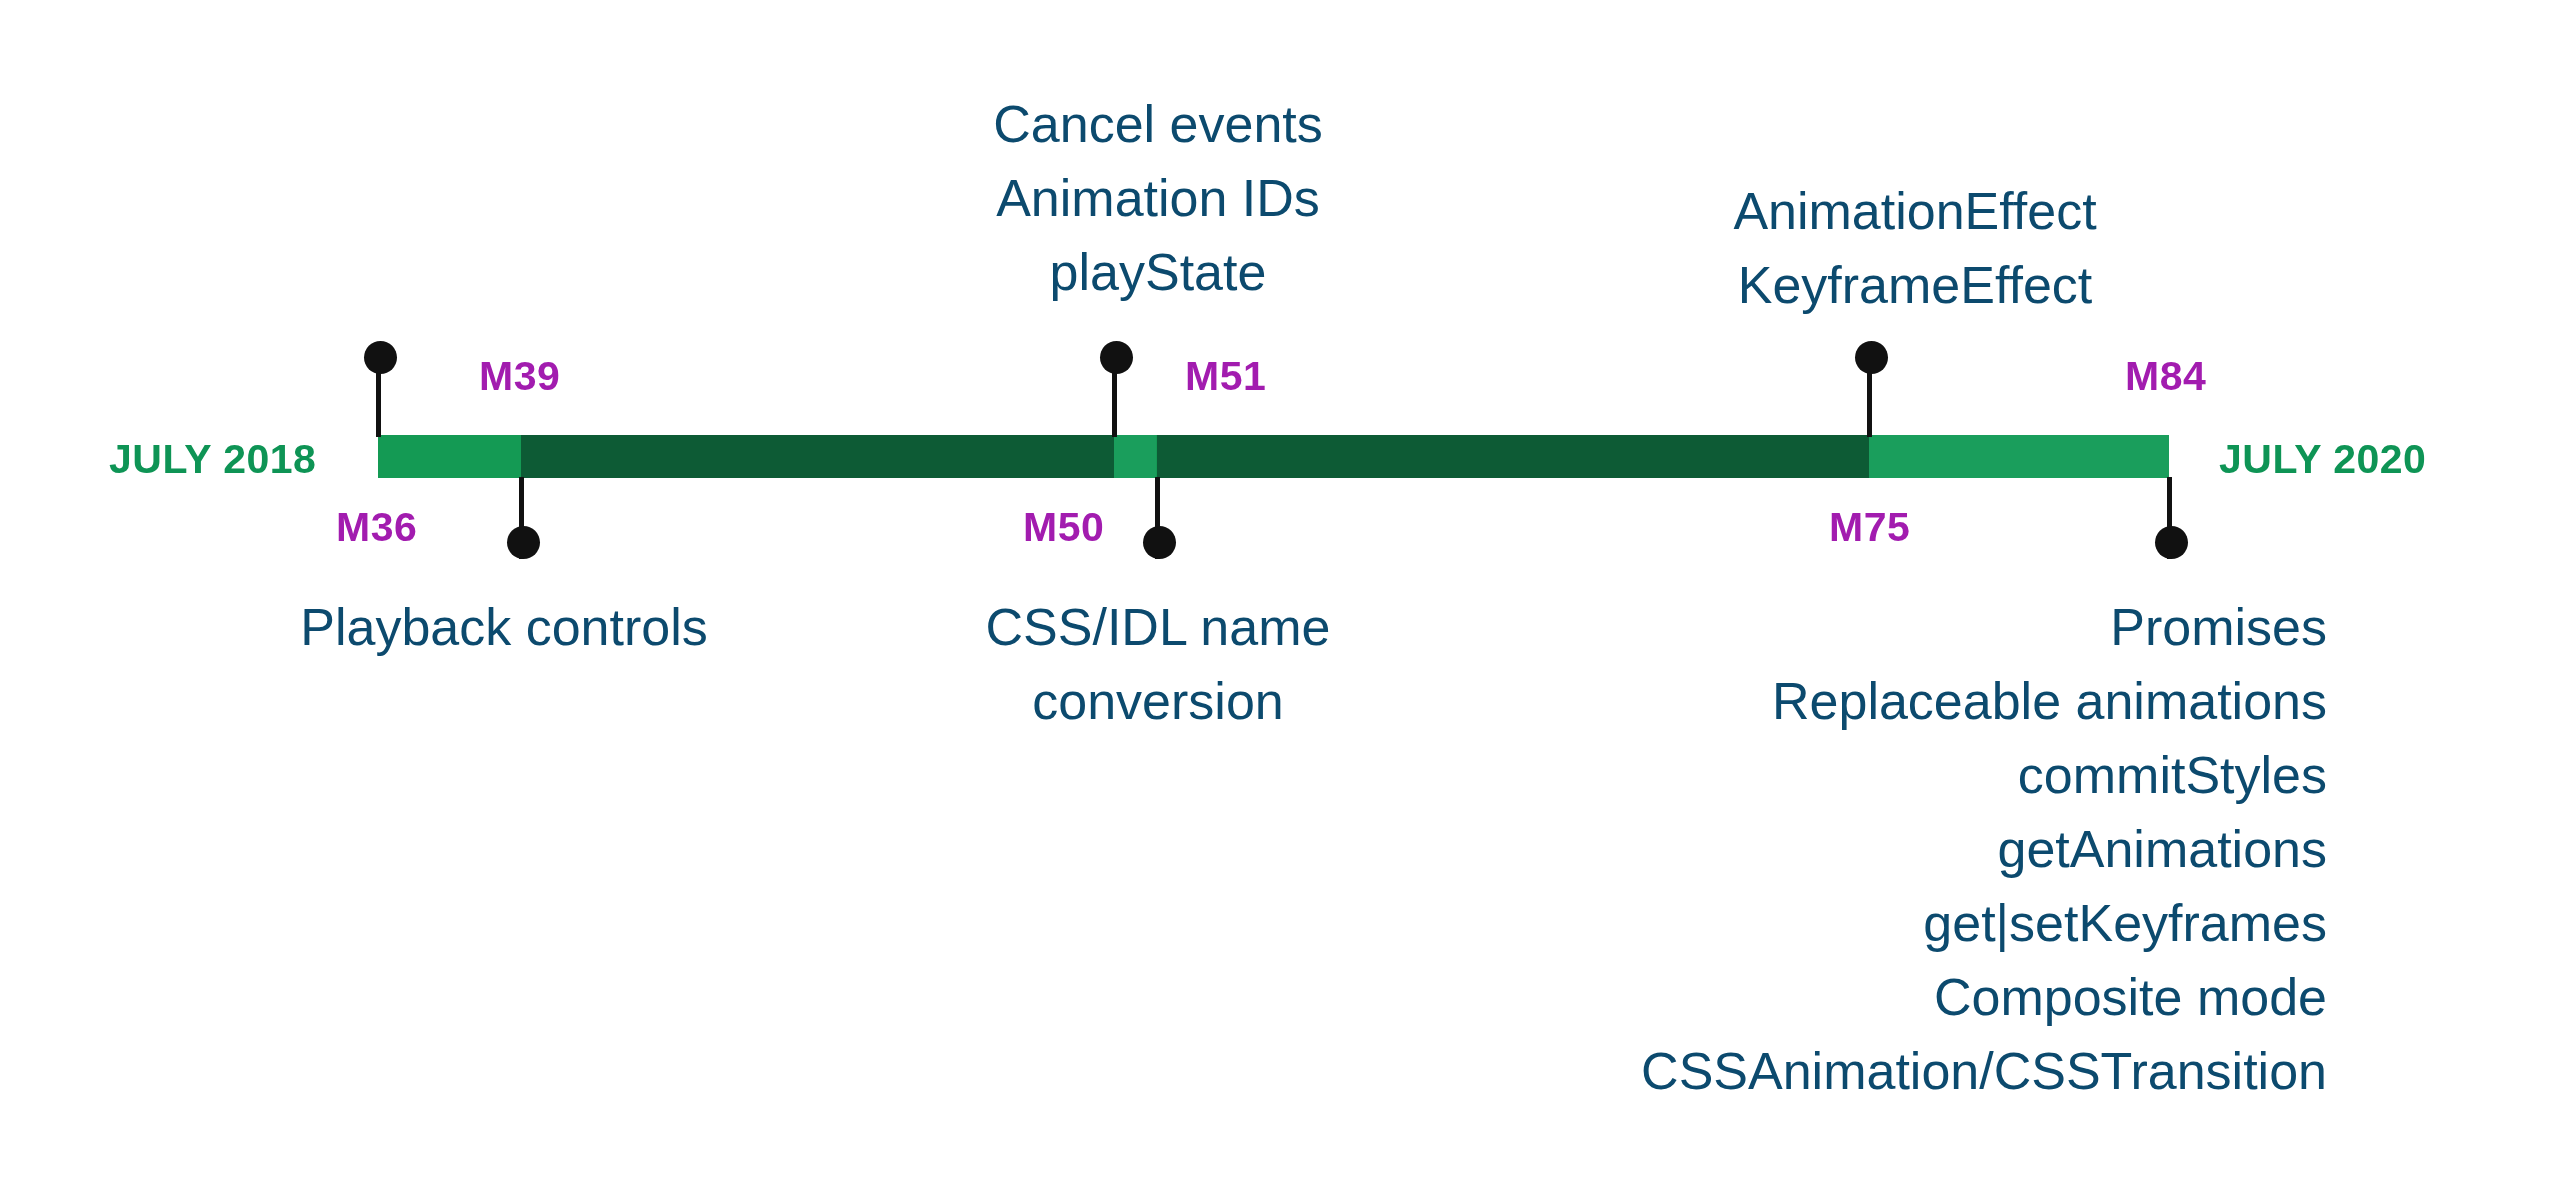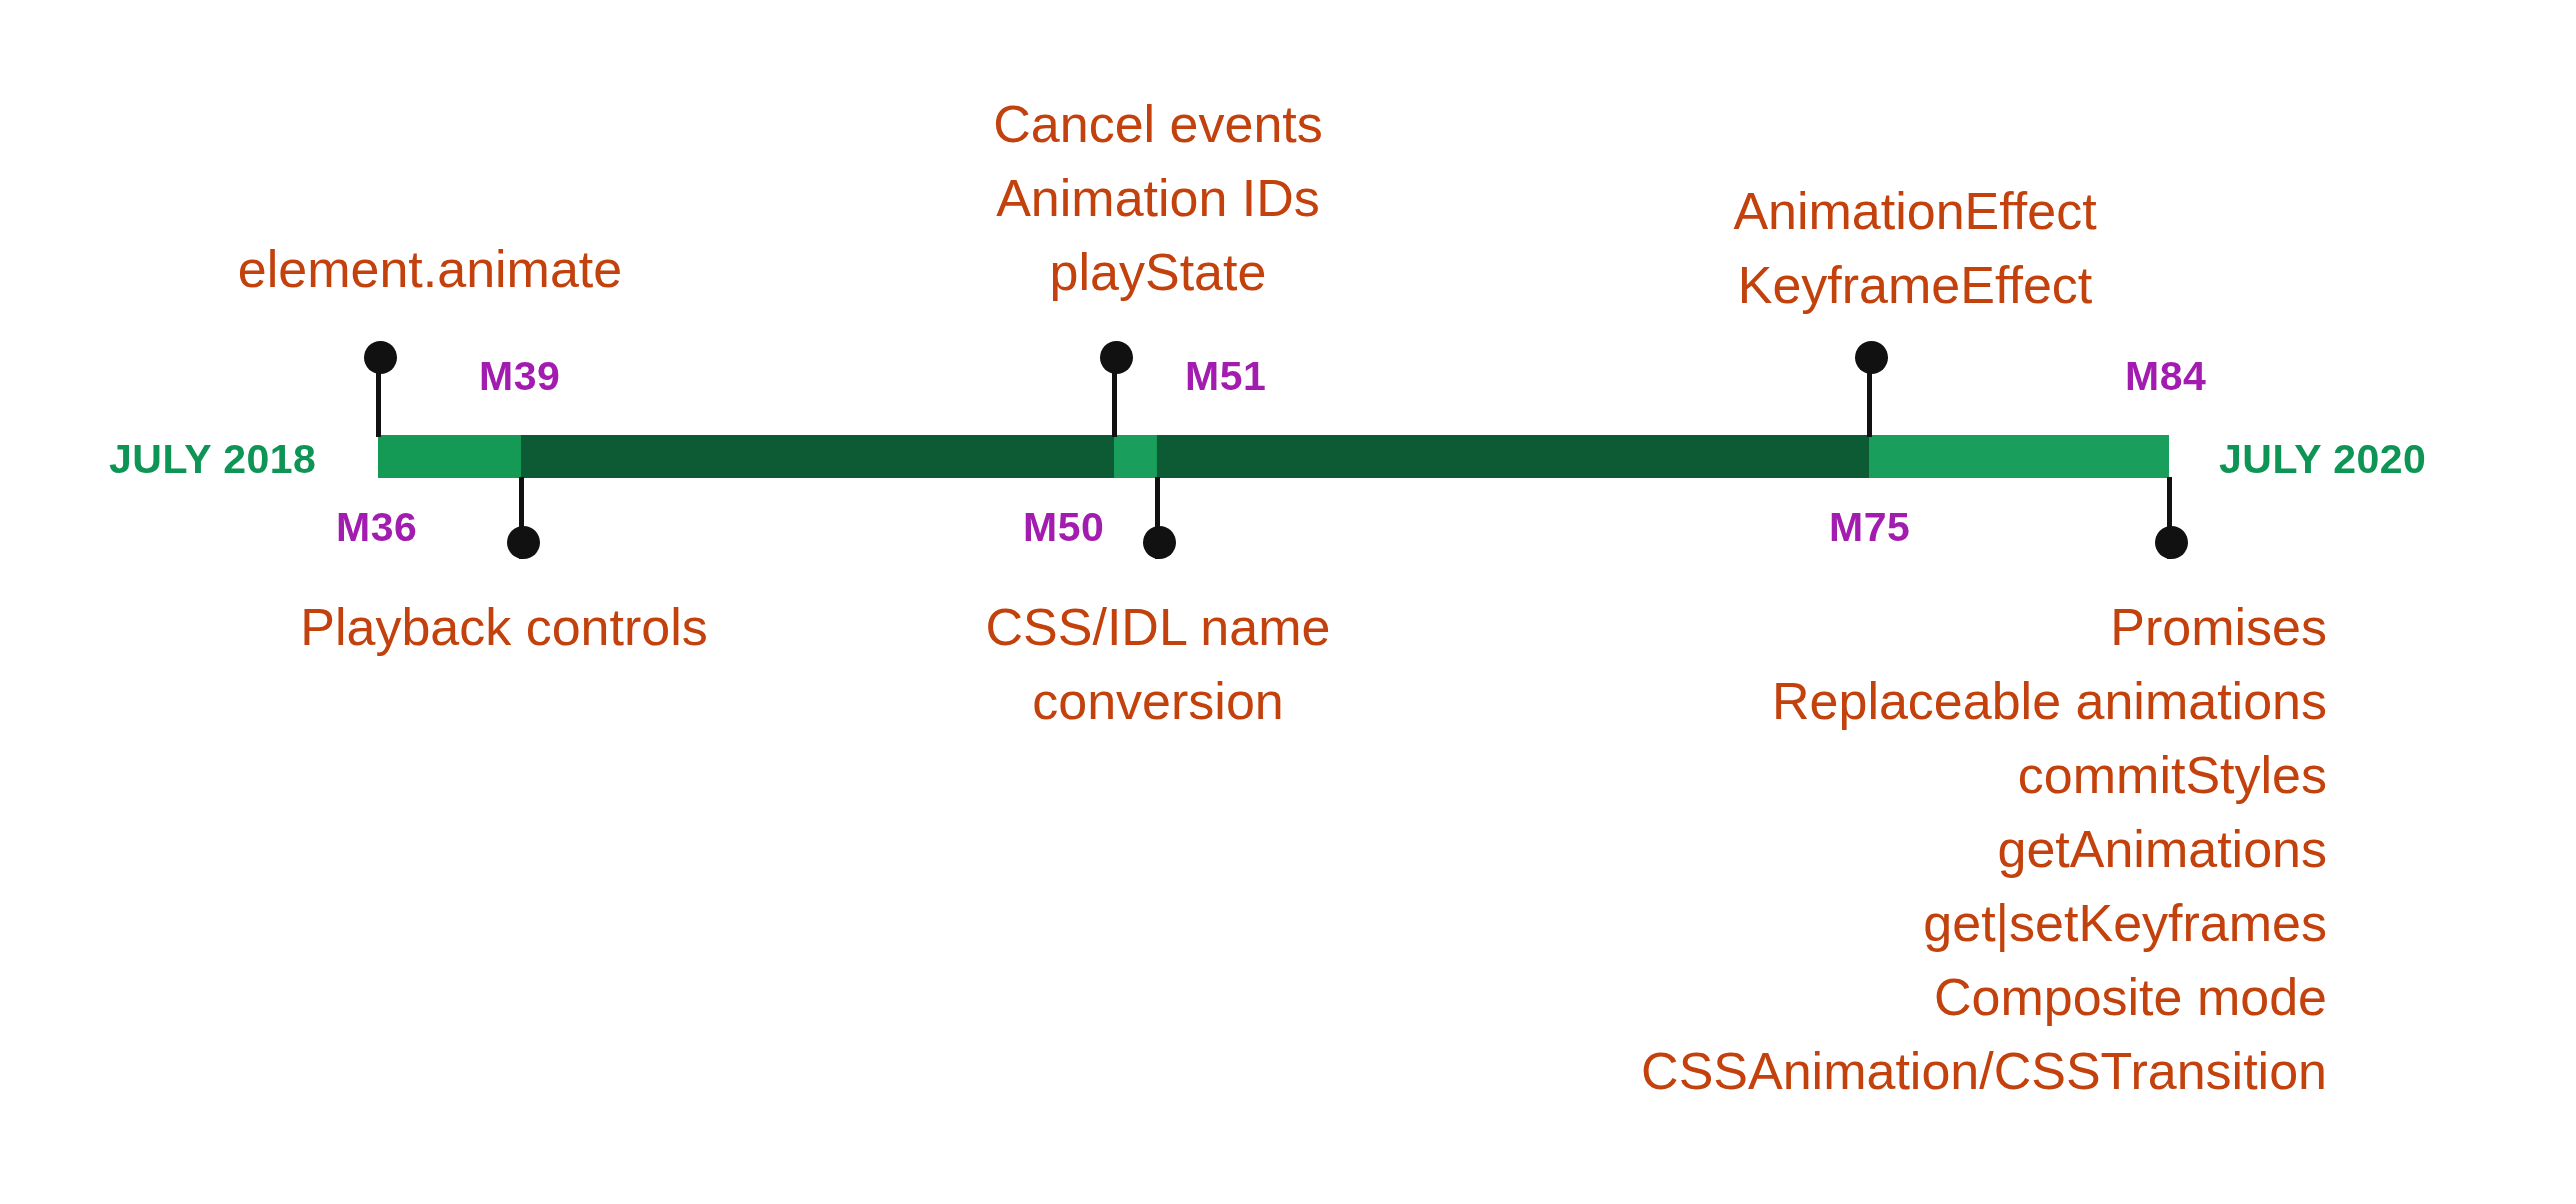--- a/index.html
+++ b/index.html
@@ -64,21 +64,21 @@
   .datelabel {
     position: absolute;
     color: #0E9455;
     font-weight: bold;
     font-size: 41px;
     letter-spacing: 0.5px;
     white-space: nowrap;
   }
   .feature {
     position: absolute;
-    color: #c2410c;
+    color: #0c4a6e;
     font-size: 52px;
     line-height: 74px;
     white-space: pre-line;
   }
   .feature.c { text-align: center; transform: translateX(-50%); }
   .feature.r { text-align: right; }
 </style>
 </head>
 <body>
 
@@ -90,21 +90,20 @@
     <div class="bar-seg seg-dark" style="left:779px;width:712px;"></div>
     <div class="bar-seg seg-light" style="left:1491px;width:300px;"></div>
   </div>
 
   <div class="datelabel" style="left:109px;top:436px;">JULY 2018</div>
   <div class="datelabel" style="left:2219px;top:436px;">JULY 2020</div>
 
   <div class="tick" style="left:376px;top:355px;height:82px;"></div>
   <div class="dot" style="left:378px;top:341px;"></div>
   <div class="mlabel" style="left:479px;top:353px;">M39</div>
-  <div class="feature c" style="left:430px;top:232px;">element.animate</div>
 
   <div class="tick" style="left:519px;top:477px;height:82px;"></div>
   <div class="dot" style="left:521px;top:526px;"></div>
   <div class="mlabel" style="left:336px;top:504px;">M36</div>
   <div class="feature c" style="left:504px;top:590px;">Playback controls</div>
 
   <div class="tick" style="left:1112px;top:355px;height:82px;"></div>
   <div class="dot" style="left:1114px;top:341px;"></div>
   <div class="mlabel" style="left:1185px;top:353px;">M51</div>
   <div class="feature c" style="left:1158px;top:87px;">Cancel events

